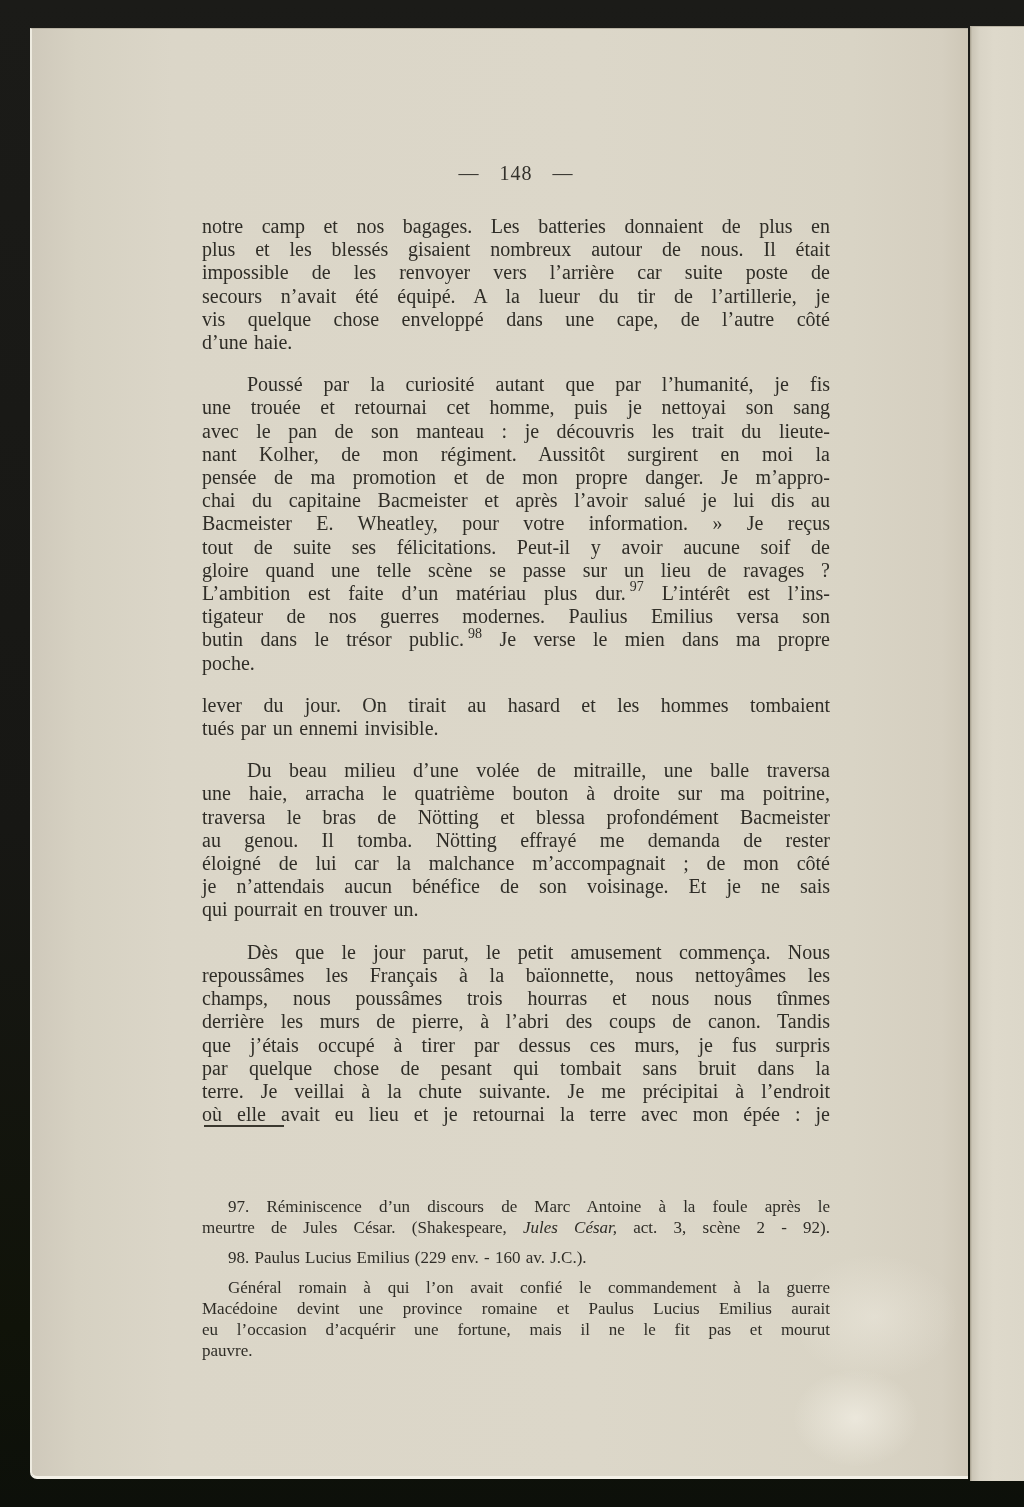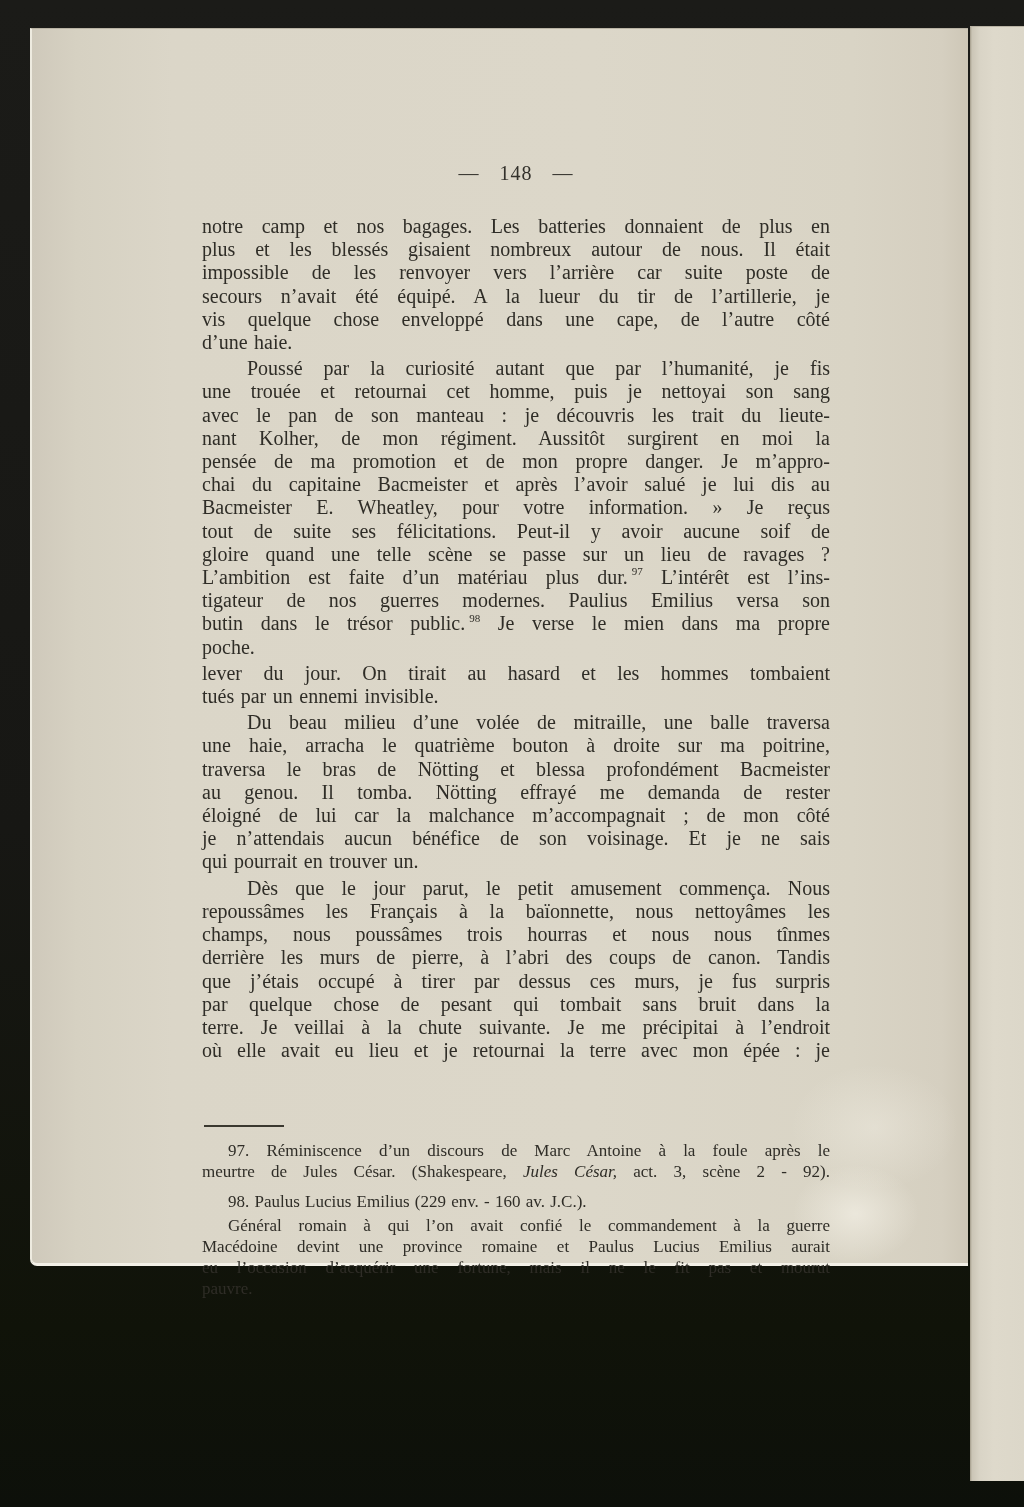--- a/index.html
+++ b/index.html
@@ -6,21 +6,21 @@
   body {
     width: 1024px; height: 1507px;
     position: relative;
     overflow: hidden;
     background: linear-gradient(180deg, #1b1b18 0%, #171714 55%, #101309 88%, #0d100a 100%);
     font-family: "Liberation Serif", "DejaVu Serif", serif;
   }
   .page {
     position: absolute;
     left: 30px; top: 28px;
-    width: 938px; height: 1238px;
+    width: 938px; height: 1451px;
     background:
       radial-gradient(90px 70px at 88% 96%, rgba(250,247,238,0.55), rgba(250,247,238,0) 70%),
       radial-gradient(120px 90px at 90% 89%, rgba(248,245,236,0.35), rgba(248,245,236,0) 70%),
       linear-gradient(90deg, #cfc9bb 0px, #d6d1c2 45px, #dbd6c8 140px, #dcd7c9 560px, #d9d4c5 820px, #d5cfc0 910px, #cdc6b6 938px);
     border-left: 2px solid #eeebe0;
     border-bottom: 3px solid #f3f0e7;
     border-top: 1px solid #b9b3a4;
     border-bottom-left-radius: 7px;
     box-sizing: border-box;
     color: #2f2d27;
@@ -44,51 +44,51 @@
   }
   .header .num { margin: 0 20px; }
   .body-text {
     position: absolute;
     left: 170px; top: 186px;
     width: 628px;
     font-size: 20px;
     line-height: 23.2px;
     word-spacing: 1.5px;
   }
-  .para + .para { margin-top: 3px; }
+  .para + .para { margin-top: 19px; }
   .line {
     text-align: justify;
     text-align-last: justify;
     white-space: normal;
   }
   .line.last { text-align-last: left; }
   .body-text .line.first { text-indent: 45px; }
   sup {
-    font-size: 11px;
+    font-size: 14px;
     line-height: 0;
     position: relative;
     top: -1px;
     margin-left: 4px;
   }
   .fn-rule {
     position: absolute;
     left: 172px; top: 1096px;
     width: 80px; height: 2px;
     background: #3a382f;
   }
   .footnotes {
     position: absolute;
-    left: 170px; top: 1112px;
+    left: 170px; top: 1168px;
     width: 628px;
     font-size: 17px;
     line-height: 20.8px;
     word-spacing: 1px;
   }
   .fn-group + .fn-group { margin-top: 9px; }
-  .fn-para + .fn-para { margin-top: 4px; }
+  .fn-para + .fn-para { margin-top: 10px; }
   .footnotes .line.first { text-indent: 26px; }
   i { font-style: italic; }
 </style>
 </head>
 <body>
 
 <div class="page">
   <div class="header">
     <span>—</span><span class="num">148</span><span>—</span>
   </div>

